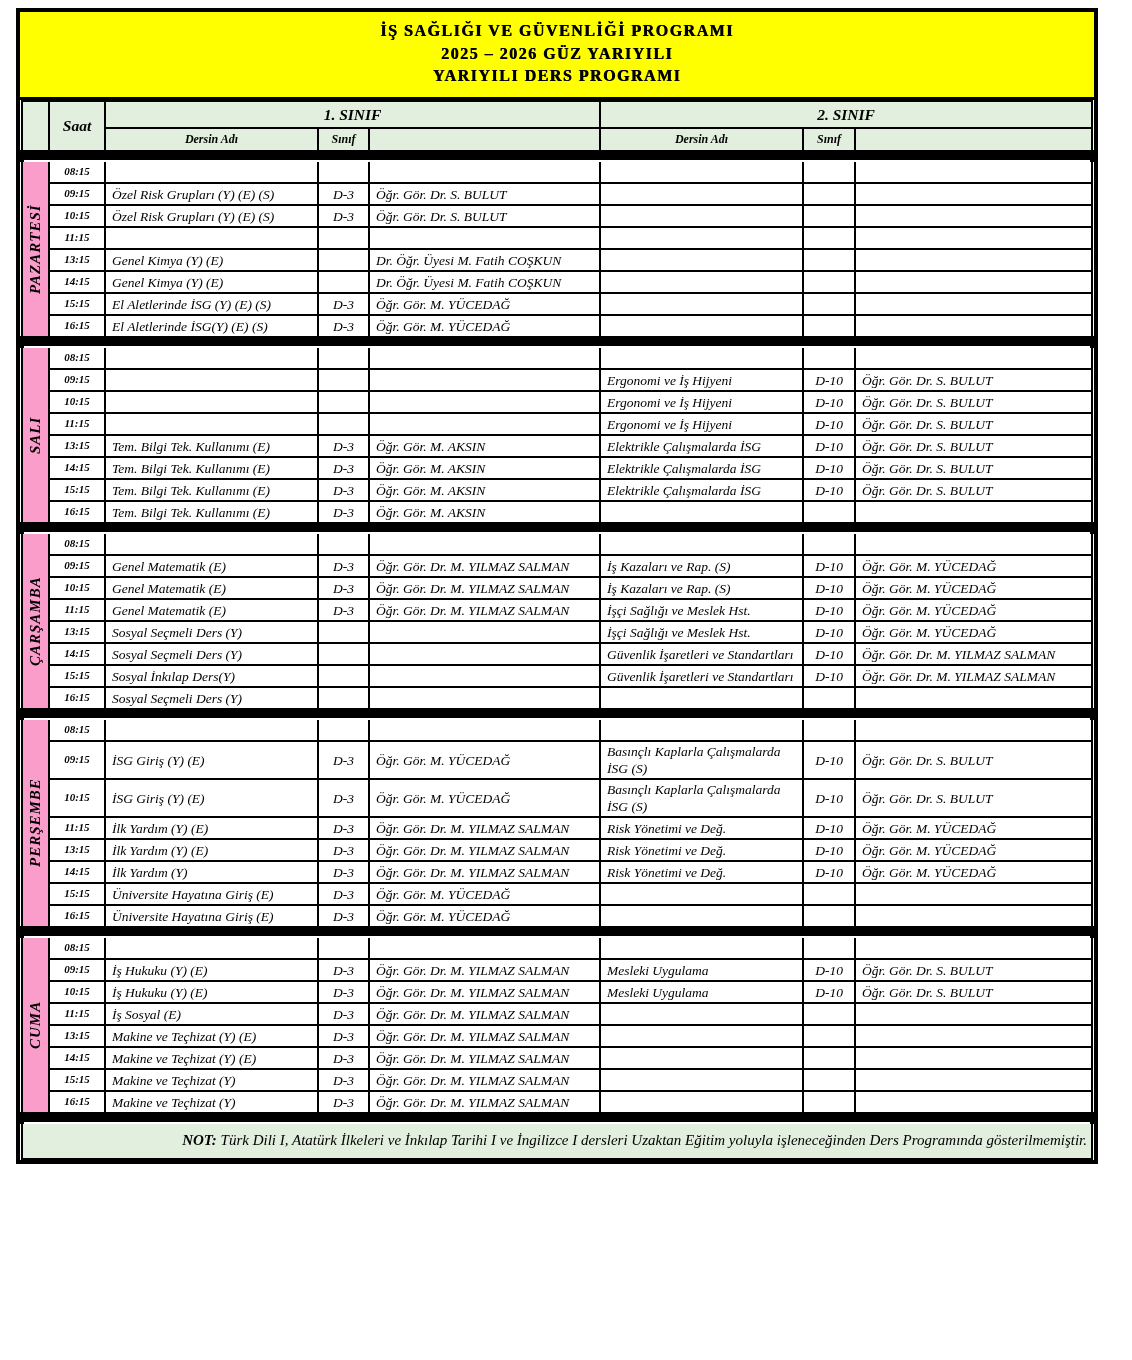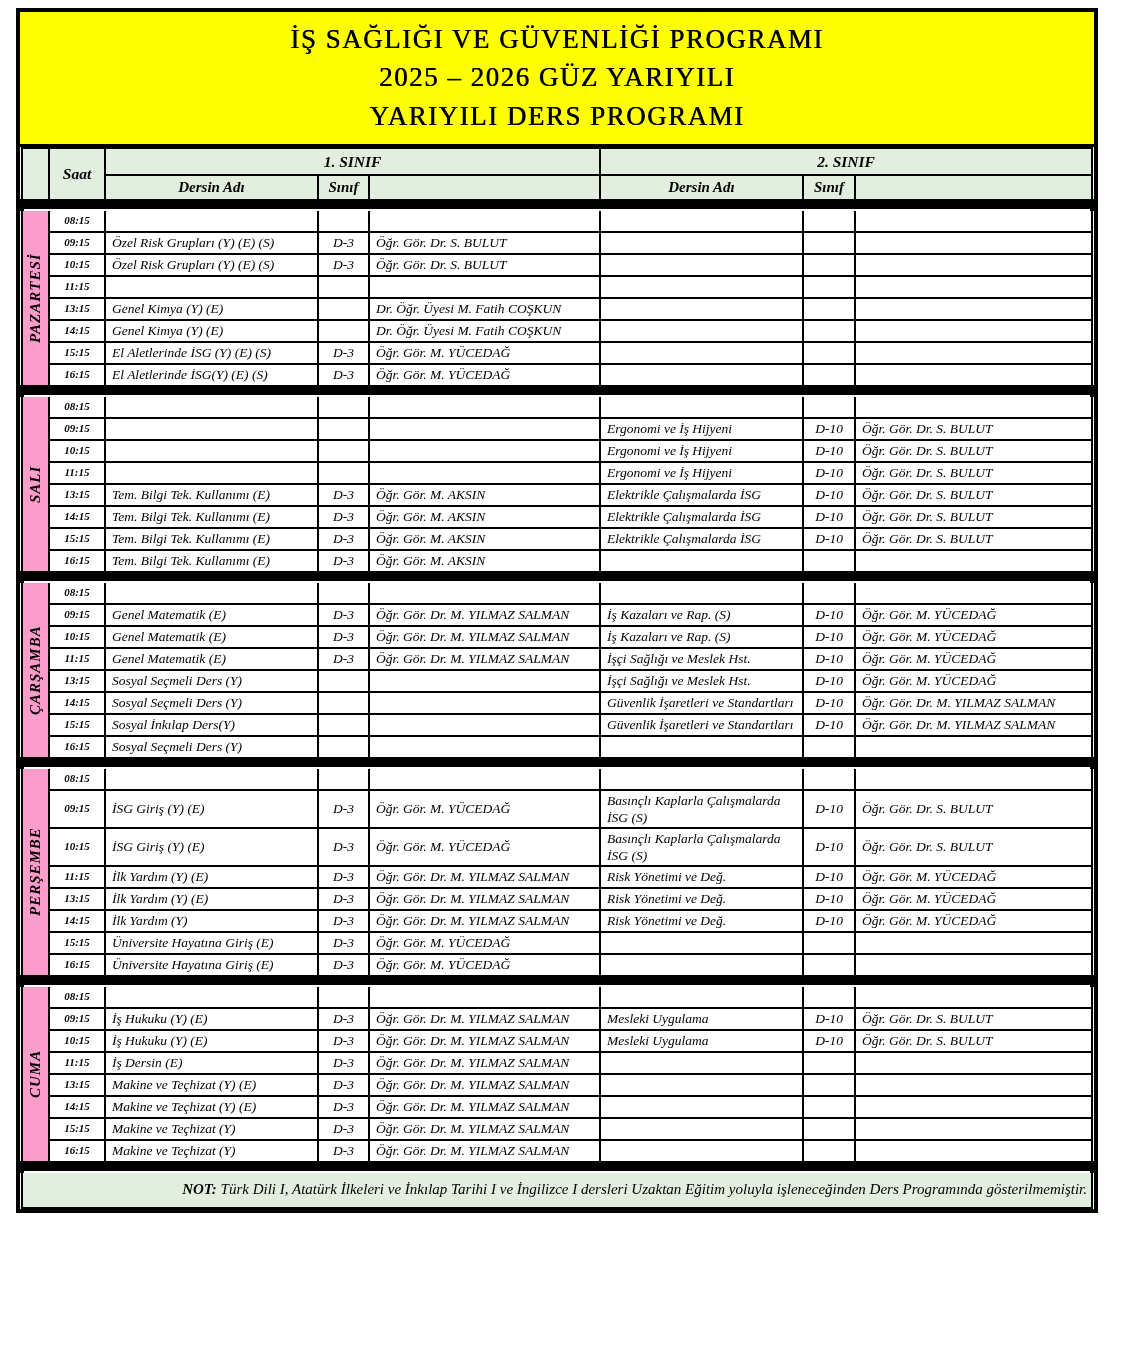--- a/index.html
+++ b/index.html
@@ -22,43 +22,43 @@
     background:#fff;
   }
   .title{
     background:var(--title-bg);
     border-bottom:3px solid var(--line);
     text-align:center;
     padding:8px 4px 9px 4px;
   }
   .title .tline{
     display:block;
-    font-weight:normal;
-    font-size:27px;
+    font-weight:bold;
+    font-size:16px;
     line-height:1.42;
     letter-spacing:1.5px;
     text-shadow:0.6px 0 0 #000;
   }
   table{
     width:100%;
     border-collapse:collapse;
     table-layout:fixed;
     font-style:italic;
   }
   td,th{
     border:2px solid var(--line);
     padding:1px 4px;
     vertical-align:middle;
     font-size:13.5px;
     line-height:1.26;
     overflow:hidden;
   }
   thead th{
     background:var(--header-bg);
-    font-size:15px;
+    font-size:12px;
     font-weight:bold;
     text-align:center;
     padding:2px 2px;
   }
   thead tr.hr1 th{height:27px;font-size:15.5px;}
   thead tr.hr2 th{height:23px;}
   td.day{
     background:var(--day-bg);
     text-align:center;
     vertical-align:middle;
@@ -464,21 +464,21 @@
           <td class="t">10:15</td>
           <td class="c">İş Hukuku (Y) (E)</td>
           <td class="r">D-3</td>
           <td class="i">Öğr. Gör. Dr. M. YILMAZ SALMAN</td>
           <td class="c">Mesleki Uygulama</td>
           <td class="r">D-10</td>
           <td class="i">Öğr. Gör. Dr. S. BULUT</td>
         </tr>
         <tr class="bodyrow">
           <td class="t">11:15</td>
-          <td class="c">İş Dersin (E)</td>
+          <td class="c">İş Sosyal (E)</td>
           <td class="r">D-3</td>
           <td class="i">Öğr. Gör. Dr. M. YILMAZ SALMAN</td>
           <td class="c"></td>
           <td class="r"></td>
           <td class="i"></td>
         </tr>
         <tr class="bodyrow">
           <td class="t">13:15</td>
           <td class="c">Makine ve Teçhizat (Y) (E)</td>
           <td class="r">D-3</td>

